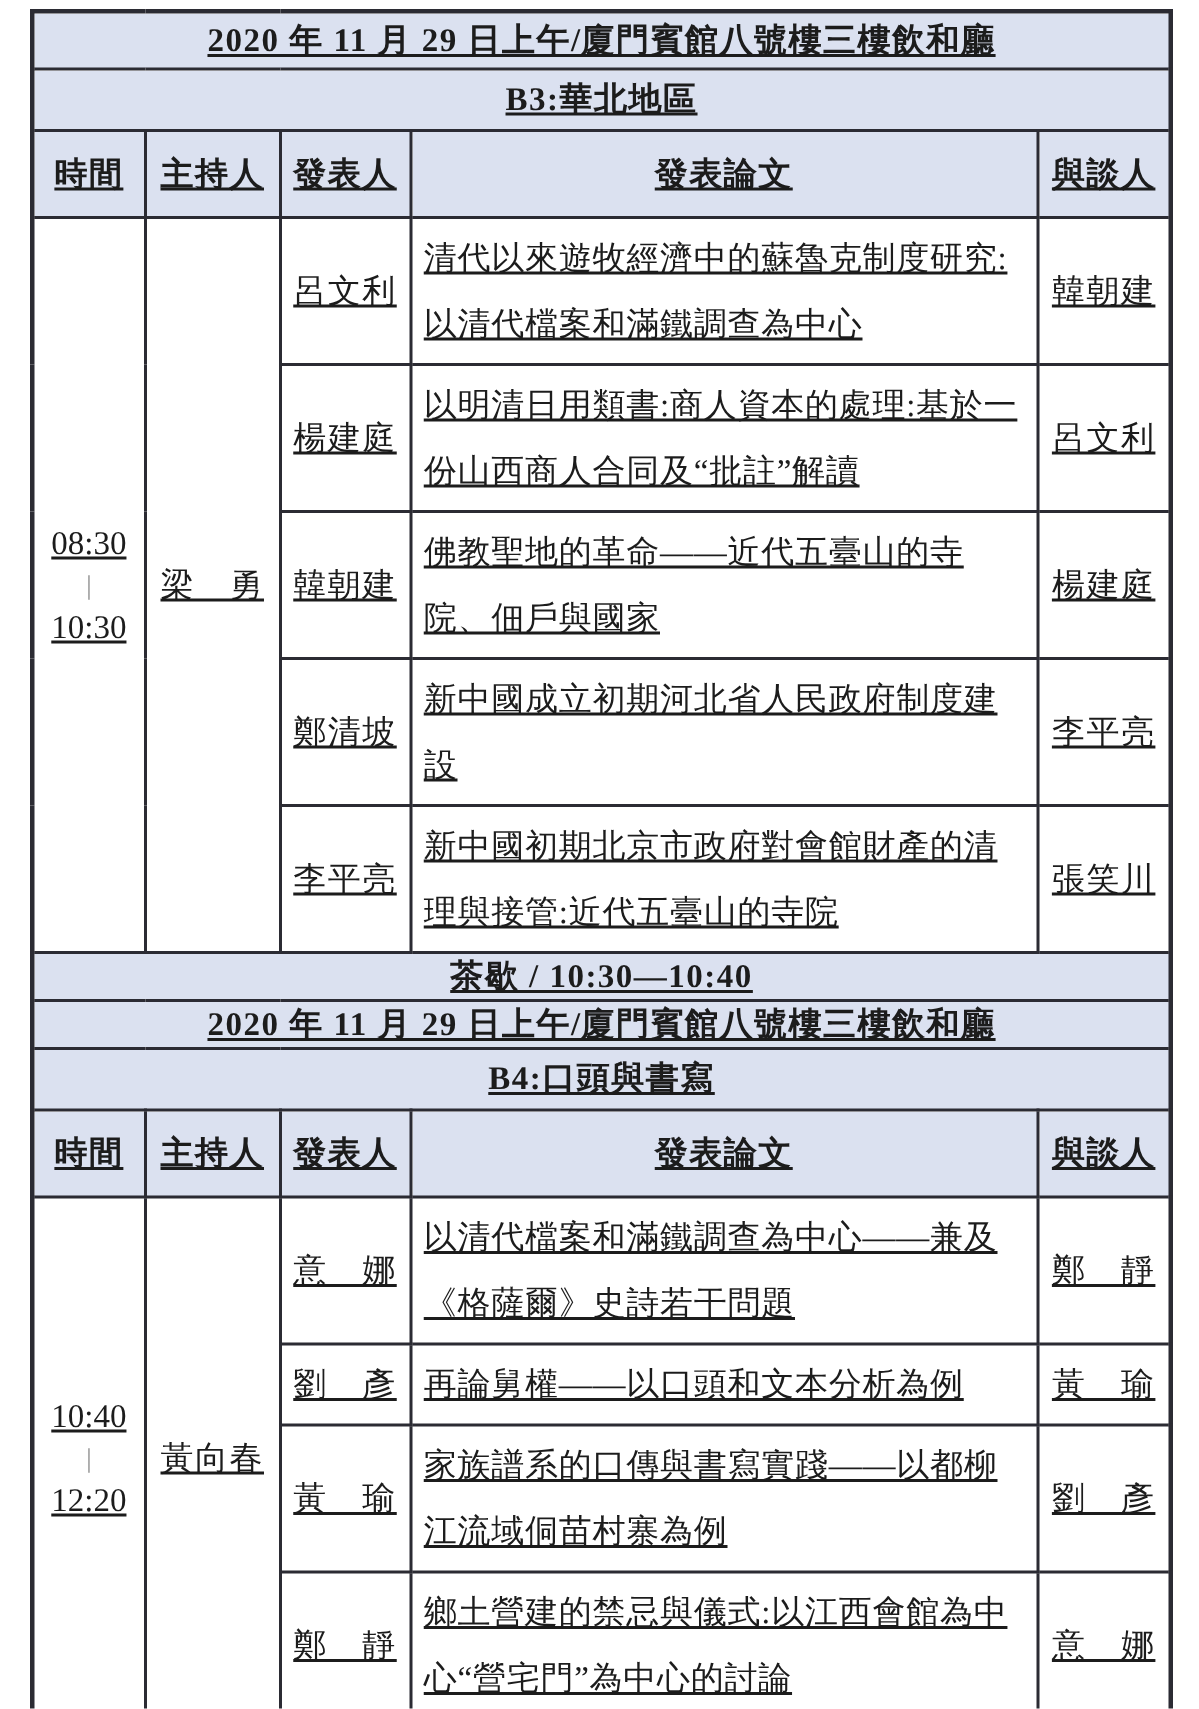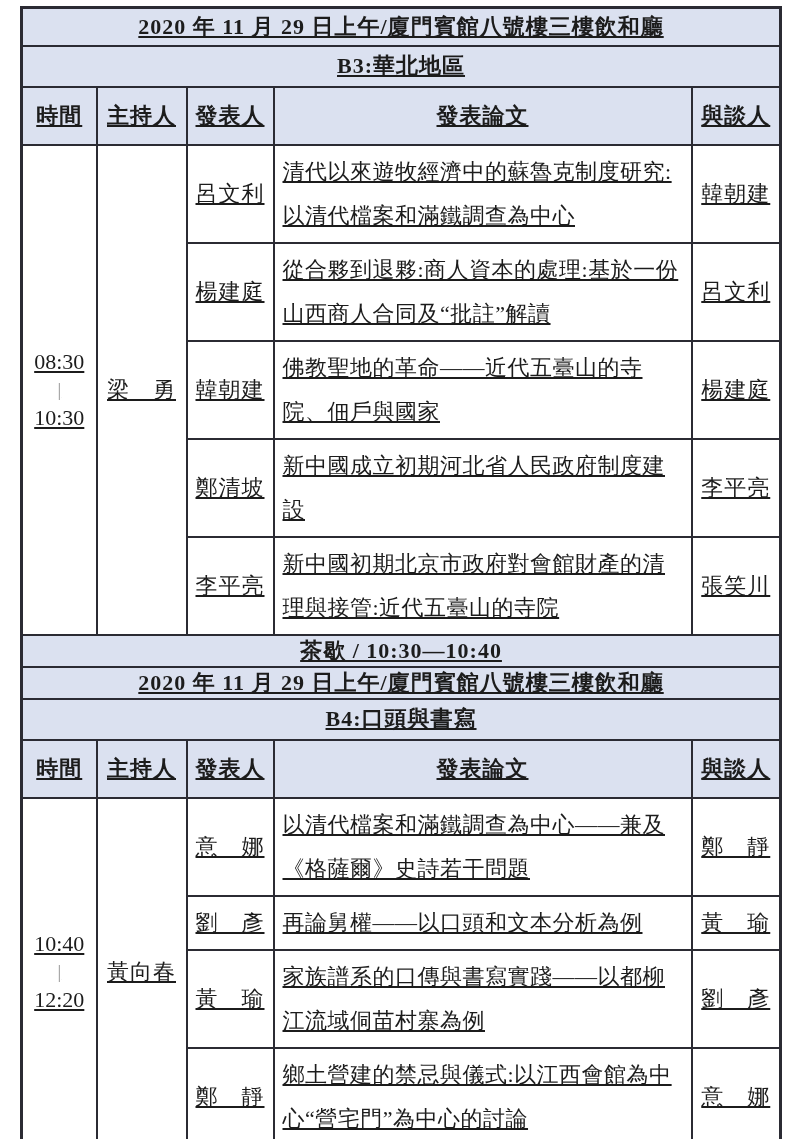--- a/index.html
+++ b/index.html
@@ -86,21 +86,21 @@
         <span class="tsep">|</span>
         <span>10:30</span>
       </td>
       <td class="name" rowspan="5">梁　勇</td>
       <td class="name">呂文利</td>
       <td class="paper">清代以來遊牧經濟中的蘇魯克制度研究:以清代檔案和滿鐵調查為中心</td>
       <td class="name">韓朝建</td>
     </tr>
     <tr class="r2">
       <td class="name">楊建庭</td>
-      <td class="paper">從合夥到退夥:商人資本的處理:基於一份山西商人合同及“批註”解讀</td>
+      <td class="paper">以明清日用類書:商人資本的處理:基於一份山西商人合同及“批註”解讀</td>
       <td class="name">呂文利</td>
     </tr>
     <tr class="r2">
       <td class="name">韓朝建</td>
       <td class="paper">佛教聖地的革命——近代五臺山的寺院、佃戶與國家</td>
       <td class="name">楊建庭</td>
     </tr>
     <tr class="r2">
       <td class="name">鄭清坡</td>
       <td class="paper">新中國成立初期河北省人民政府制度建設</td>

